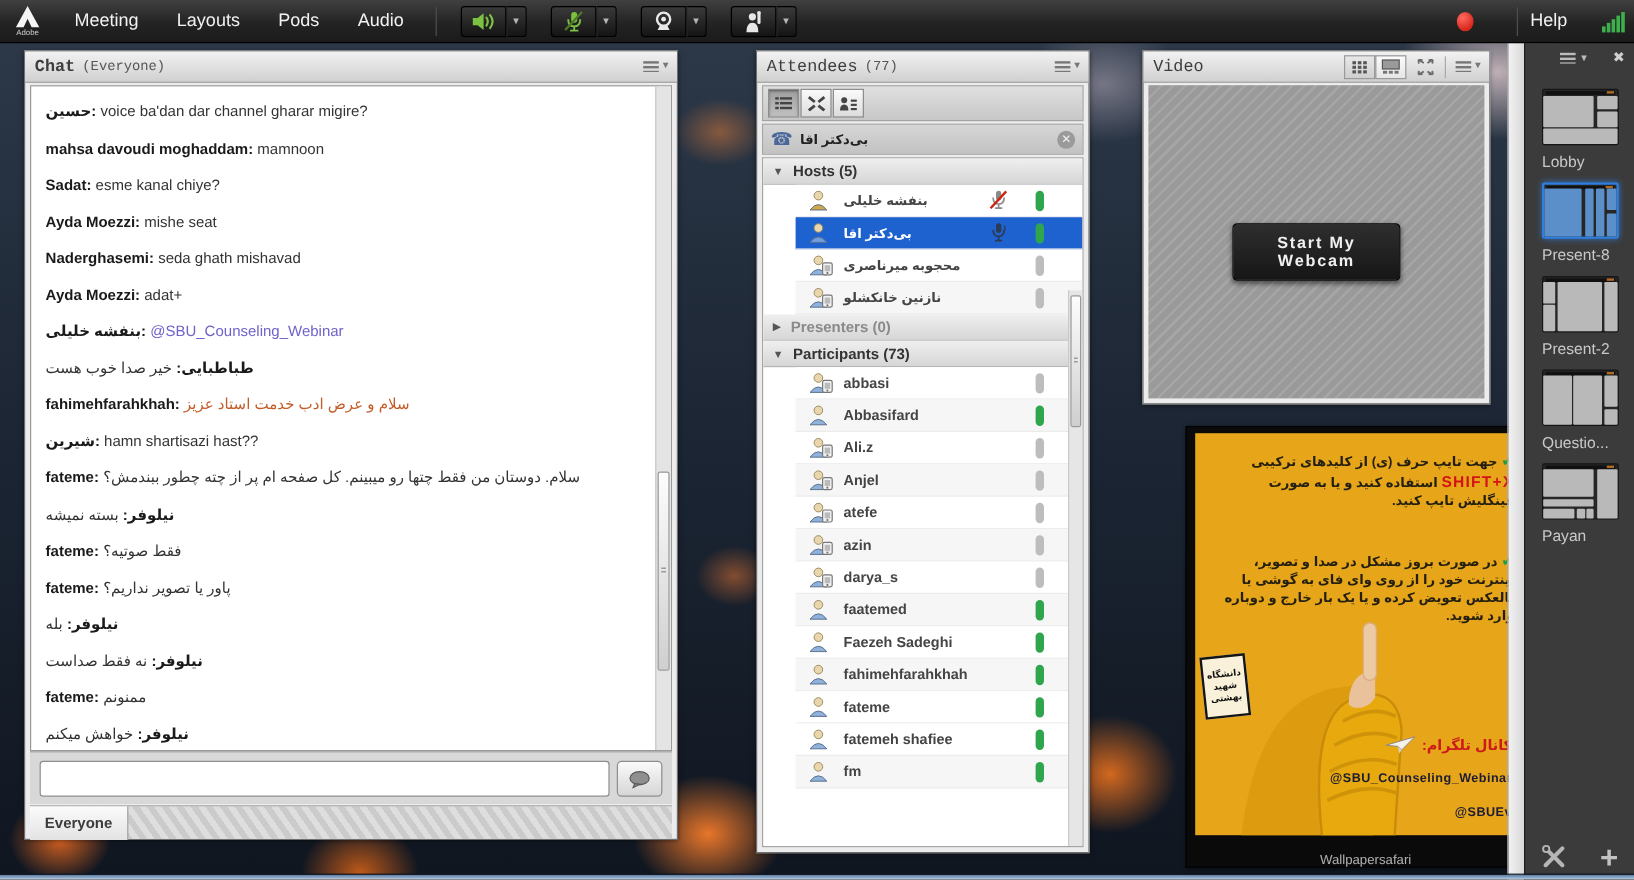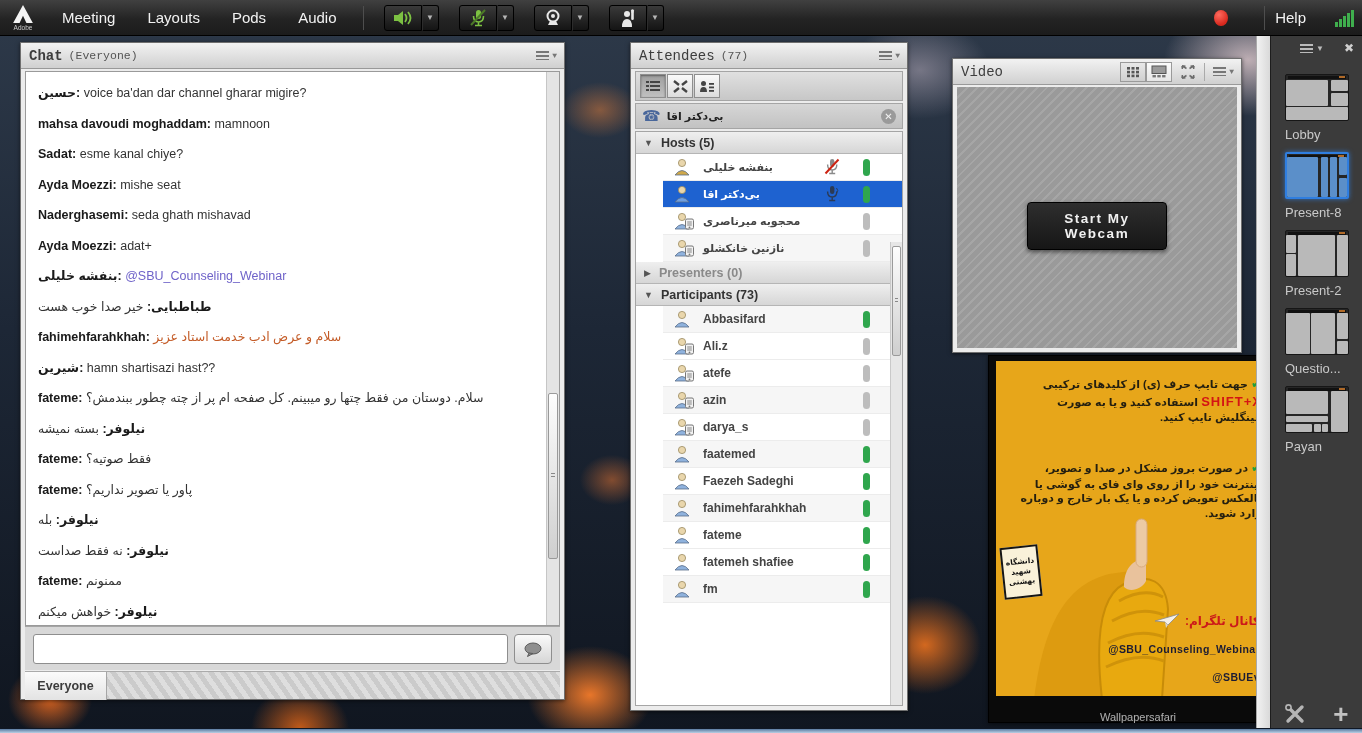--- a/index.html
+++ b/index.html
@@ -103,21 +103,21 @@
   .att-name { font-size:12px; font-weight:bold; color:#444; }
   .att-name.fa { font-size:11px; }
   .pill { position:absolute; right:32px; top:5px; width:7px; height:17px; border-radius:4px; }
   .pill.green { background:#2fa64d; }
   .pill.gray { background:#bdbdbd; }
   .rowmic { position:absolute; right:62px; top:4px; }
   .att-scroll { position:absolute; right:0; top:110px; bottom:0; width:12px; background:#e6e6e6; border-left:1px solid #c9c9c9; }
   .att-thumb { position:absolute; left:1px; right:1px; top:4px; height:110px; background:linear-gradient(#fdfdfd,#cfcfcf); border:1px solid #9a9a9a; border-radius:2px; }
 
   
-  #video-pod { left:952px; top:42px; width:290px; height:295px;margin-top:16px; }
+  #video-pod { left:952px; top:42px; width:290px; height:295px; }
   .vp-icons { margin-left:auto; display:flex; align-items:center; }
   .vp-btn { width:26px; height:20px; border:1px solid #9a9a9a; display:flex; align-items:center; justify-content:center; background:linear-gradient(#e8e8e8,#cfcfcf); }
   .vp-btn.lit { background:linear-gradient(#fbfbfb,#e6e6e6); }
   .vp-sep { width:1px; height:18px; background:#aaa; margin:0 8px; }
   .video-body { position:absolute; left:4px; right:4px; top:28px; bottom:4px; background:#9a9a9a;
     background-image:repeating-linear-gradient(135deg, rgba(255,255,255,.12) 0 2px, rgba(0,0,0,0) 2px 7px); }
   .webcam-btn { position:absolute; left:50%; top:44%; transform:translateX(-50%); background:linear-gradient(#2e2e2e,#161616);
     border:1px solid #000; border-radius:4px; color:#f0f0f0; font-size:13.5px; font-weight:bold; letter-spacing:1.5px;
     padding:8px 16px; box-shadow:0 2px 4px rgba(0,0,0,.5); }
 
@@ -384,41 +384,67 @@
       </div>
     <div class="sec-head dim">
       <span class="tri">▶</span>
       <span>Presenters (0)</span>
     </div>
     <div class="sec-head">
       <span class="tri">▼</span>
       <span>Participants (73)</span>
     </div>
     <div id="participant-rows">
-        <div class="att-row alt">
-          <span class="att-ic">
-            <svg width="22" height="18" viewBox="0 0 22 18">
-              <circle cx="9" cy="5" r="3.6" fill="#e9d6ac" stroke="#9a8a60" stroke-width="0.8"></circle>
-              <path d="M2 17 Q9 8 16 17 Z" fill="#8fb2dd" stroke="#5a6e8a" stroke-width="0.8"></path>
-            </svg>
-          </span>
-          <span class="att-name">Abbasifard</span>
-          <span class="pill green"></span>
-        </div>
         <div class="att-row">
           <span class="att-ic">
             <svg width="22" height="18" viewBox="0 0 22 18">
               <circle cx="9" cy="5" r="3.6" fill="#e9d6ac" stroke="#9a8a60" stroke-width="0.8"></circle>
               <path d="M2 17 Q9 8 16 17 Z" fill="#8fb2dd" stroke="#5a6e8a" stroke-width="0.8"></path>
               <rect x="12.5" y="7" width="8" height="10" rx="1.5" fill="#f2f2f2" stroke="#777" stroke-width="1"></rect>
               <rect x="14.2" y="9" width="4.6" height="5" fill="#bbb"></rect>
               <circle cx="16.5" cy="15.4" r="0.9" fill="#777"></circle>
             </svg>
           </span>
+          <span class="att-name">abbasi</span>
+          <span class="pill gray"></span>
+        </div>
+        <div class="att-row alt">
+          <span class="att-ic">
+            <svg width="22" height="18" viewBox="0 0 22 18">
+              <circle cx="9" cy="5" r="3.6" fill="#e9d6ac" stroke="#9a8a60" stroke-width="0.8"></circle>
+              <path d="M2 17 Q9 8 16 17 Z" fill="#8fb2dd" stroke="#5a6e8a" stroke-width="0.8"></path>
+            </svg>
+          </span>
+          <span class="att-name">Abbasifard</span>
+          <span class="pill green"></span>
+        </div>
+        <div class="att-row">
+          <span class="att-ic">
+            <svg width="22" height="18" viewBox="0 0 22 18">
+              <circle cx="9" cy="5" r="3.6" fill="#e9d6ac" stroke="#9a8a60" stroke-width="0.8"></circle>
+              <path d="M2 17 Q9 8 16 17 Z" fill="#8fb2dd" stroke="#5a6e8a" stroke-width="0.8"></path>
+              <rect x="12.5" y="7" width="8" height="10" rx="1.5" fill="#f2f2f2" stroke="#777" stroke-width="1"></rect>
+              <rect x="14.2" y="9" width="4.6" height="5" fill="#bbb"></rect>
+              <circle cx="16.5" cy="15.4" r="0.9" fill="#777"></circle>
+            </svg>
+          </span>
           <span class="att-name">Ali.z</span>
+          <span class="pill gray"></span>
+        </div>
+        <div class="att-row alt">
+          <span class="att-ic">
+            <svg width="22" height="18" viewBox="0 0 22 18">
+              <circle cx="9" cy="5" r="3.6" fill="#e9d6ac" stroke="#9a8a60" stroke-width="0.8"></circle>
+              <path d="M2 17 Q9 8 16 17 Z" fill="#8fb2dd" stroke="#5a6e8a" stroke-width="0.8"></path>
+              <rect x="12.5" y="7" width="8" height="10" rx="1.5" fill="#f2f2f2" stroke="#777" stroke-width="1"></rect>
+              <rect x="14.2" y="9" width="4.6" height="5" fill="#bbb"></rect>
+              <circle cx="16.5" cy="15.4" r="0.9" fill="#777"></circle>
+            </svg>
+          </span>
+          <span class="att-name">Anjel</span>
           <span class="pill gray"></span>
         </div>
         <div class="att-row">
           <span class="att-ic">
             <svg width="22" height="18" viewBox="0 0 22 18">
               <circle cx="9" cy="5" r="3.6" fill="#e9d6ac" stroke="#9a8a60" stroke-width="0.8"></circle>
               <path d="M2 17 Q9 8 16 17 Z" fill="#8fb2dd" stroke="#5a6e8a" stroke-width="0.8"></path>
               <rect x="12.5" y="7" width="8" height="10" rx="1.5" fill="#f2f2f2" stroke="#777" stroke-width="1"></rect>
               <rect x="14.2" y="9" width="4.6" height="5" fill="#bbb"></rect>
               <circle cx="16.5" cy="15.4" r="0.9" fill="#777"></circle>

